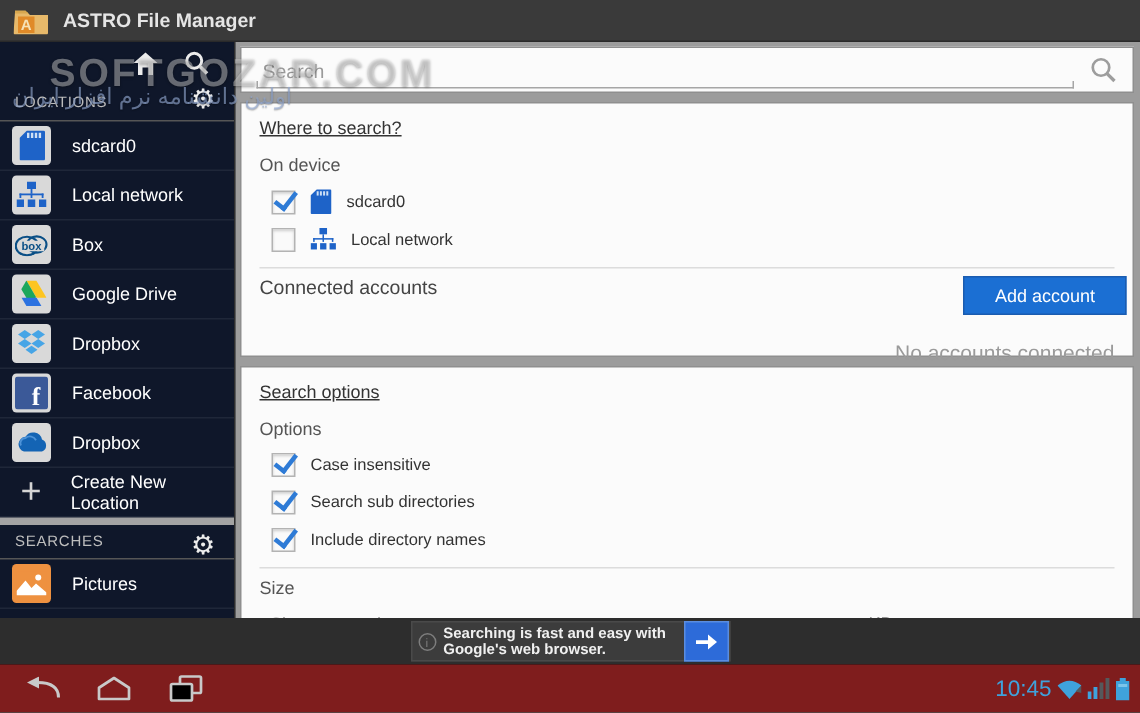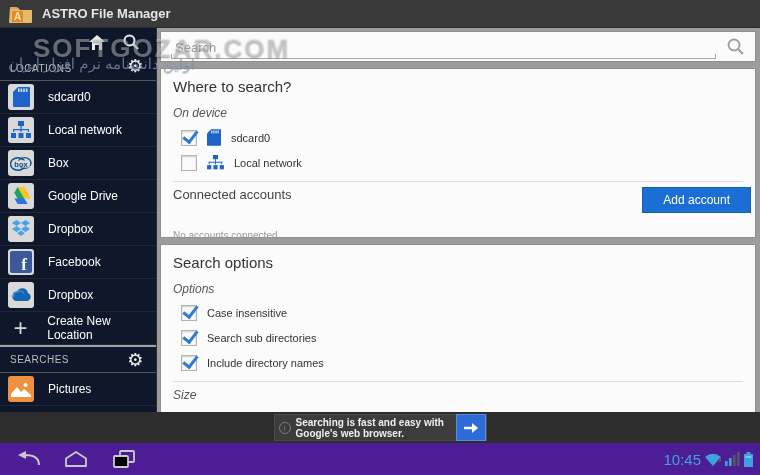--- a/index.html
+++ b/index.html
@@ -55,40 +55,40 @@
   .search-field {
     flex:1; height:24px; display:flex; align-items:flex-end; padding:0 2px 3px 4px;
     color:#9a9a9a; font-size:13px; border-bottom:1px solid #a6a6a6; position:relative; margin-right:10px;
   }
   .search-field::before,.search-field::after {
     content:""; position:absolute; bottom:-1px; width:1px; height:5px; background:#a6a6a6;
   }
   .search-field::before { left:0; } .search-field::after { right:0; }
 
   .panel { padding:9px 12px 6px 12px; }
-  .panel-title { font-size:15px; color:#333; }
-  .sub-label { font-size:12px; color:#555; margin-top:11px;font-style:italic; }
+  .panel-title { font-size:12px; color:#333;text-decoration:underline; }
+  .sub-label { font-size:12px; color:#555; margin-top:11px; }
   .check-row { display:flex; align-items:center; gap:10px; margin-top:9px; padding-left:8px; }
   .check-row .lbl { font-size:11px; color:#333; }
   .cb {
     width:16px; height:16px; background:#fafafa; border:1px solid #b3b3b3;
     box-shadow:inset 0 1px 2px rgba(0,0,0,.18); position:relative; flex:none;
   }
   .cb.checked::after {
     content:""; position:absolute; left:4px; top:-3px; width:6px; height:12px;
     border:solid #2e7bd6; border-width:0 3px 3px 0; transform:rotate(38deg);
   }
   .hdiv { border-top:1px solid #dcdcdc; margin-top:10px; }
   .accounts-row { display:flex; justify-content:space-between; align-items:flex-start; margin-top:5px; margin-right:-8px; }
   .accounts-label { font-size:13px; color:#444; }
   .btn-blue {
     background:#1b6fd3; border:1px solid #1a5cb0; color:#fff; font-size:12px;
     padding:5px 20px; cursor:pointer; font-family:"Liberation Sans",sans-serif;
   }
-  .no-accounts { text-align:left; color:#9a9a9a; font-size:10px; margin-top:17px; }
+  .no-accounts { text-align:right; color:#9a9a9a; font-size:14px; margin-top:17px; }
 
   .card2 { flex:1; }
   .size-row { display:flex; align-items:flex-end; margin-top:6px; }
   .size-input {
     width:372px; color:#9a9a9a; font-size:12px; padding:4px 2px 4px 7px;
     border-bottom:2px solid #8cc1ea; position:relative;
   }
   .size-input::before,.size-input::after {
     content:""; position:absolute; bottom:-2px; width:2px; height:7px; background:#8cc1ea;
   }
@@ -112,21 +112,21 @@
     width:12px; height:12px; border:1px solid #7d7d7d; border-radius:50%;
     color:#7d7d7d; font-size:8px; line-height:11px; text-align:center; margin-right:5px; flex:none;
   }
   .toast-text { color:#f0f0f0; font-size:10px; line-height:11px; width:152px; font-weight:bold; }
   .toast-btn {
     width:30px; height:27px; background:#2d6bd9; border:1px solid #5a8de0;
     display:flex; align-items:center; justify-content:center; margin-left:8px; cursor:pointer;
   }
 
   
-  .navbar { height:32px; background:#4c1d95; display:flex; align-items:center; padding-left:14px; gap:20px; position:relative; }
+  .navbar { height:32px; background:#7f1d1d; display:flex; align-items:center; padding-left:14px; gap:20px; position:relative; }
   .nav-btn { width:28px; height:22px; display:flex; align-items:center; justify-content:center; cursor:pointer; }
   .status { position:absolute; right:7px; top:0; height:32px; display:flex; align-items:center; gap:4px; }
   .clock { color:#3fa2dc; font-size:15px; }
 
   
   .wm { position:absolute; z-index:40; pointer-events:none; }
   .wm-latin {
     left:33px; top:33px; font-size:26px; font-weight:bold; letter-spacing:2px;
     color:rgba(230,230,230,.42); text-shadow:0 1px 2px rgba(0,0,0,.35); white-space:nowrap;
   }
@@ -263,21 +263,21 @@
           </svg>
       </span>
       <span>Dropbox</span>
     </div>
 
     <div class="side-item">
       <span class="plus">+</span>
       <span>Create New Location</span>
     </div>
 
-    <div class="side-header" style="height:28px; border-top:2px solid #a3a3a3;">
+    <div class="side-header" style="height:28px; border-top:5px solid #a3a3a3;">
       <span>SEARCHES</span>
       <span class="gear" style="top:4px;">⚙</span>
     </div>
 
     <div class="side-item">
       <span class="tile orange">
         <svg width="20" height="16" viewBox="0 0 20 16">
             <rect x="0" y="0" width="20" height="16" fill="#ee9140"></rect>
             <circle cx="14.5" cy="4" r="2" fill="#ffffff"></circle>
             <polygon points="0,13 6,6 10,11 13,8 20,14 20,16 0,16" fill="#ffffff"></polygon>

